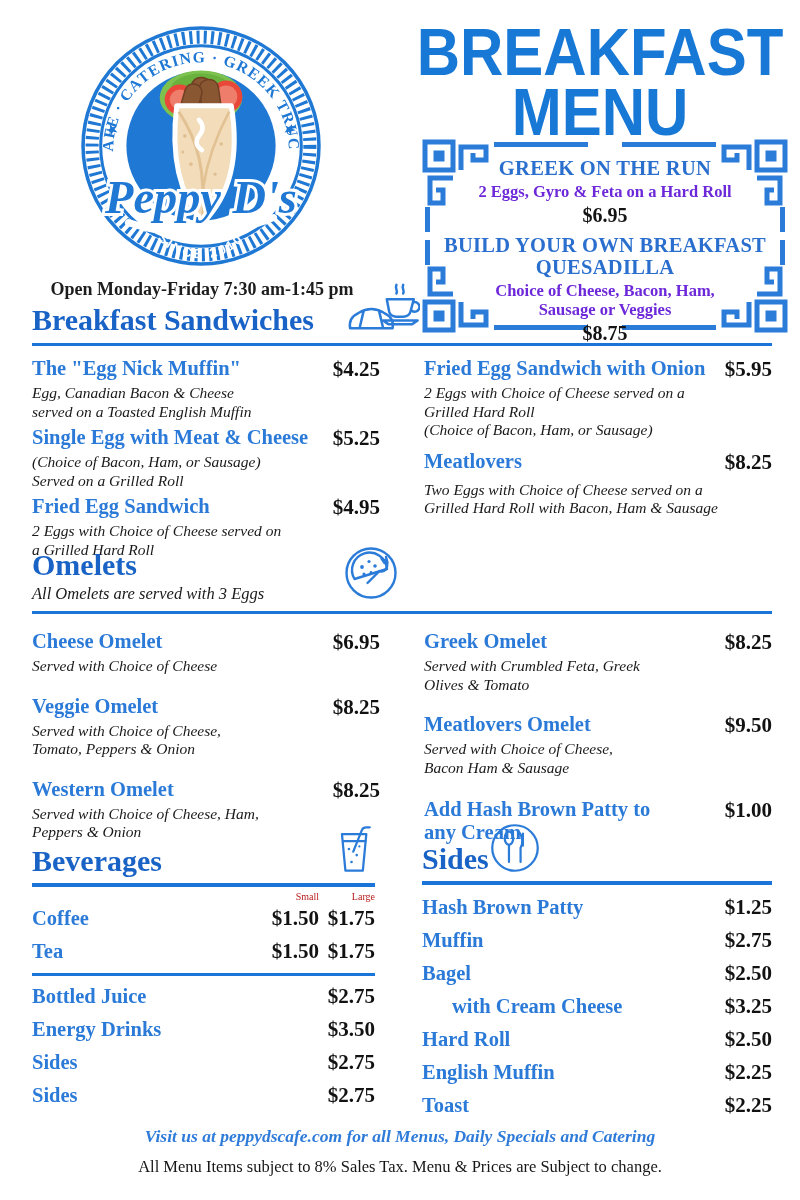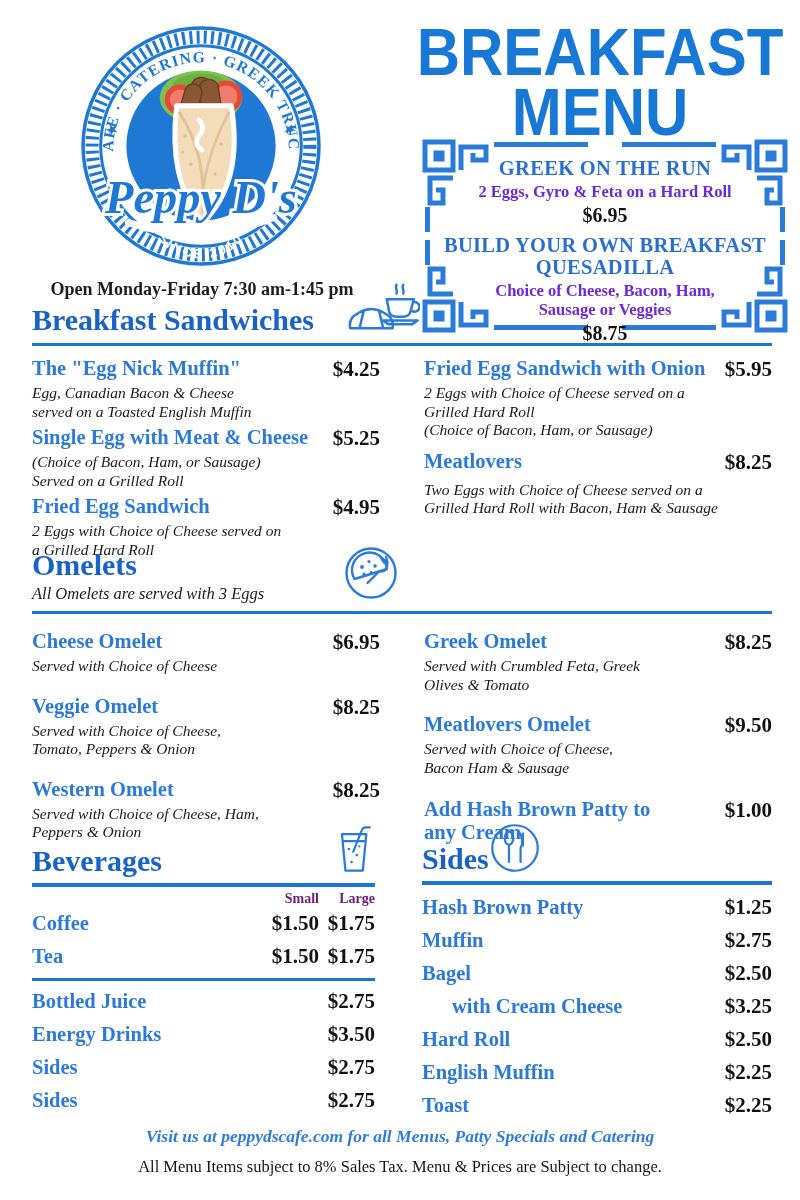--- a/index.html
+++ b/index.html
@@ -39,21 +39,21 @@
   .mi-name{color:#2b7ad8;font-weight:bold;font-size:20.5px;line-height:1.08;}
   .mi-price{font-size:21px;font-weight:bold;color:#121212;margin-left:10px;white-space:nowrap;}
   .mi-desc{font-style:italic;font-size:15.5px;line-height:1.2;color:#191919;
            margin-top:2px;white-space:pre-line;}
   .omi{margin-bottom:14px;}
   
   .bev-row,.side-row{display:flex;justify-content:space-between;align-items:baseline;padding:4px 0;}
   .bev-name,.side-name{color:#2b7ad8;font-weight:bold;font-size:20.5px;}
   .bev-price,.side-price{font-size:21px;font-weight:bold;color:#121212;}
   .size-head{display:flex;justify-content:flex-end;margin-top:4px;}
-  .size-head span{font-size:14px;font-weight:bold;color:#701a75;}
+  .size-head span{font-size:10px;font-weight:normal;color:#b91c1c;}
   .cell-s{width:62px;text-align:right;}
   .cell-l{width:56px;text-align:right;}
   .indent{padding-left:30px;}
   
   .footer{position:absolute;left:0;top:1126px;width:800px;text-align:center;}
   .footer-visit{color:#2f7bd9;font-style:italic;font-weight:bold;font-size:17.5px;}
   .footer-tax{color:#161616;font-size:16.5px;margin-top:10px;}
   .icon{flex:none;}
   .hdr-icon-abs{position:absolute;left:310px;bottom:2px;}
 </style>
@@ -390,15 +390,15 @@
       <span class="side-price">$2.25</span>
     </div>
     <div class="side-row">
       <span class="side-name">Toast</span>
       <span class="side-price">$2.25</span>
     </div>
   </div>
 </div>
 
 <div class="footer">
-  <div class="footer-visit">Visit us at peppydscafe.com for all Menus, Patty Specials and Catering</div>
+  <div class="footer-visit">Visit us at peppydscafe.com for all Menus, Daily Specials and Catering</div>
   <div class="footer-tax">All Menu Items subject to 8% Sales Tax.  Menu &amp; Prices are Subject to change.</div>
 </div>
 
 </body></html>

